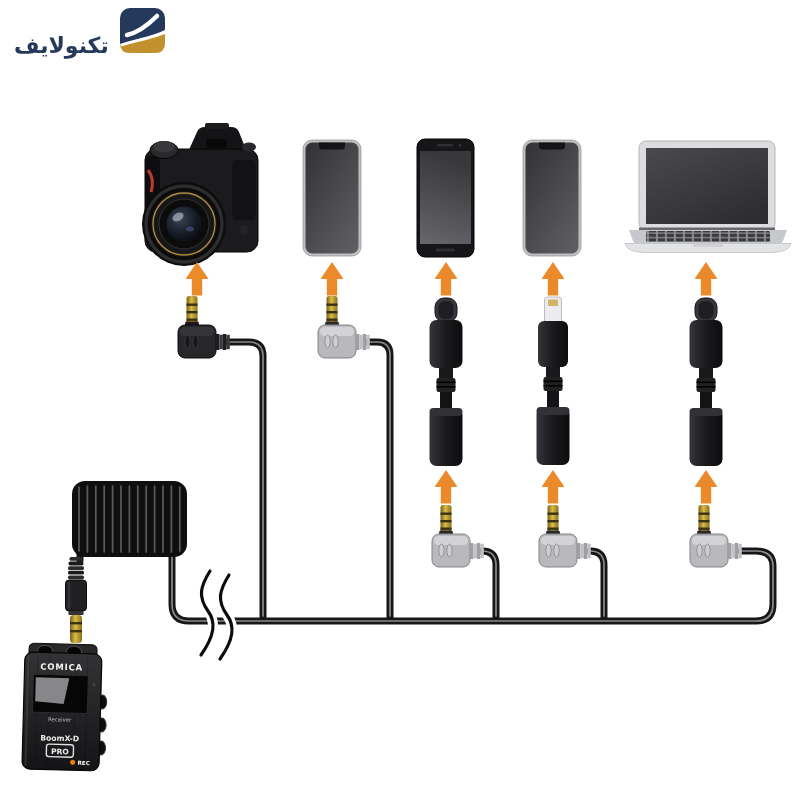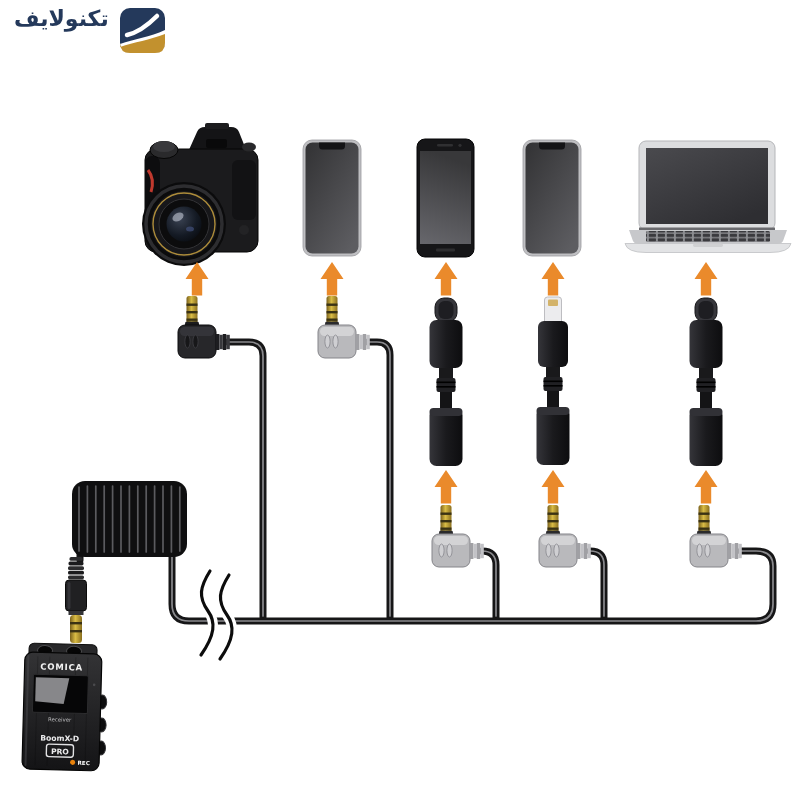--- a/index.html
+++ b/index.html
@@ -1,18 +1,18 @@
 <!DOCTYPE html>
 <html style="--arrow: #EA8A2B; --cable: #161617; --cable_sheen: #96969a; --gold: #D9BC45; --logo_navy: #24395B; --logo_gold: #C2912E; --rec_dot: #E8820C;"><head>
 <meta charset="utf-8">
 <style>
   html,body{margin:0;padding:0;background:#fff;}
   body{width:800px;height:800px;position:relative;overflow:hidden;font-family:"DejaVu Sans",sans-serif;}
   .canvas{position:absolute;inset:0;}
-  .logo{position:absolute;top:8px;left:14px;display:flex;align-items:flex-start;gap:11px;}
+  .logo{position:absolute;top:8px;left:14px;display:flex;align-items:flex-end;gap:11px;}
   .logo-text{font-family:"DejaVu Sans",sans-serif;font-weight:bold;font-size:22px;color:var(--logo_navy,#24395B);direction:rtl;line-height:1;}
   svg text{font-family:"DejaVu Sans",sans-serif;}
 </style>
 </head>
 <body>
 
 <div class="logo">
   <span class="logo-text">تكنولايف</span>
   <span>
     <svg width="45" height="45" viewBox="0 0 45 45">

